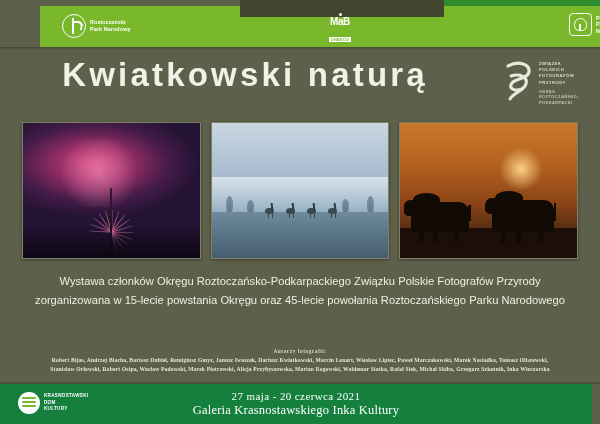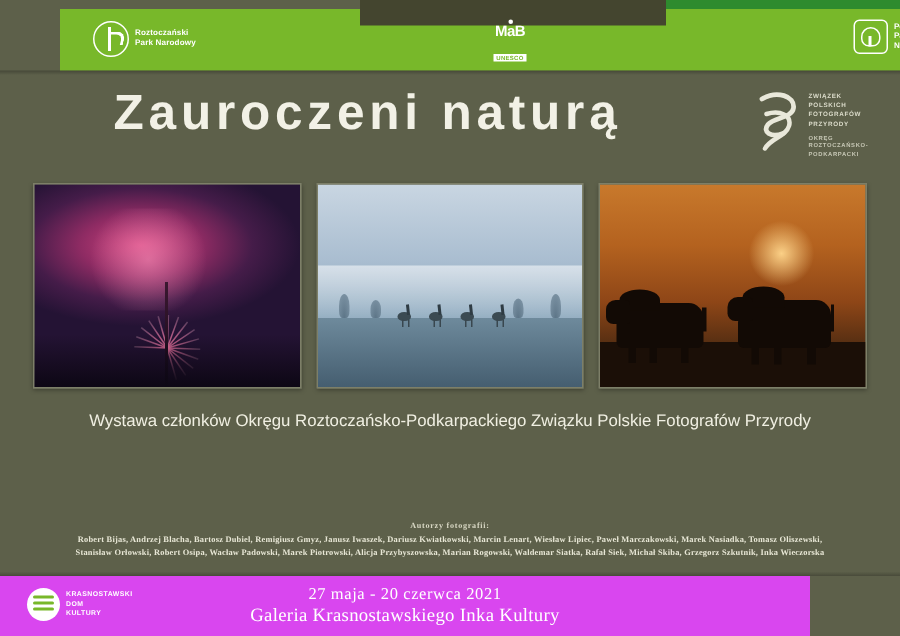--- a/index.html
+++ b/index.html
@@ -231,22 +231,22 @@
     color:#d8d7c4;font-size:5.4px;font-weight:bold;letter-spacing:.5px;
     font-family:"Liberation Serif",serif;margin-bottom:2px;
   }
   .authors-line{
     color:#e8e7d6;font-size:5.6px;line-height:9px;font-weight:bold;letter-spacing:.15px;
     font-family:"Liberation Serif",serif;
   }
 
   
   .botband{
-    position:absolute;left:0;bottom:0;width:540px;height:40px;
-    background:#d946ef;z-index:3;
+    position:absolute;left:0;bottom:0;width:592px;height:40px;
+    background:#15803d;z-index:3;
   }
   .botband-shadow{
     position:absolute;left:0;bottom:40px;width:600px;height:3px;
     background:linear-gradient(to top,rgba(0,0,0,.22),rgba(0,0,0,0));z-index:3;
   }
   .logo-kdk{
     position:absolute;left:18px;top:8px;display:flex;align-items:center;gap:4px;
   }
   .logo-kdk .mark{
     width:22px;height:22px;border-radius:50%;background:#ffffff;position:relative;flex:0 0 auto;
@@ -292,21 +292,21 @@
       <div class="mark"></div>
       <div class="txt">
         <div>Polskie</div>
         <div>Parki</div>
         <div>Narodowe</div>
       </div>
     </div>
   </div>
   <div class="topband-shadow"></div>
 
-  <div class="title">Zauroczeni naturą</div>
+  <div class="title">Kwiatkowski naturą</div>
 
   <div class="zpfp">
     <div class="glyph">
       <svg width="34" height="44" viewBox="0 0 34 44">
         <path d="M6 8 C16 2, 28 6, 27 14 C26 21, 14 20, 10 25 C6 30, 12 34, 20 31" stroke="#e9e8da" stroke-width="3.2" fill="none" stroke-linecap="round"></path>
         <path d="M9 18 C18 15, 26 19, 24 26 C22 33, 12 34, 8 41" stroke="#e9e8da" stroke-width="3" fill="none" stroke-linecap="round"></path>
       </svg>
     </div>
     <div class="txt">
       <span>ZWIĄZEK</span><br>
@@ -392,20 +392,21 @@
           <div class="l2"></div>
           <div class="l3"></div>
         <div class="tail"></div>
       </div>
     </div>
 
   </div>
 
   <div class="desc">
     <div>Wystawa członków Okręgu Roztoczańsko-Podkarpackiego Związku Polskie Fotografów Przyrody</div>
+    <div>zorganizowana w 15-lecie powstania Okręgu oraz 45-lecie powołania Roztoczańskiego Parku Narodowego</div>
   </div>
 
   <div class="authors-wrap">
     <div class="authors-title">Autorzy fotografii:</div>
     <div class="authors-line">Robert Bijas, Andrzej Blacha, Bartosz Dubiel, Remigiusz Gmyz, Janusz Iwaszek, Dariusz Kwiatkowski, Marcin Lenart, Wiesław Lipiec, Paweł Marczakowski, Marek Nasiadka, Tomasz Oliszewski,</div>
     <div class="authors-line">Stanisław Orłowski, Robert Osipa, Wacław Padowski, Marek Piotrowski, Alicja Przybyszowska, Marian Rogowski, Waldemar Siatka, Rafał Siek, Michał Skiba, Grzegorz Szkutnik, Inka Wieczorska</div>
   </div>
 
   <div class="botband-shadow"></div>
   <div class="botband">

